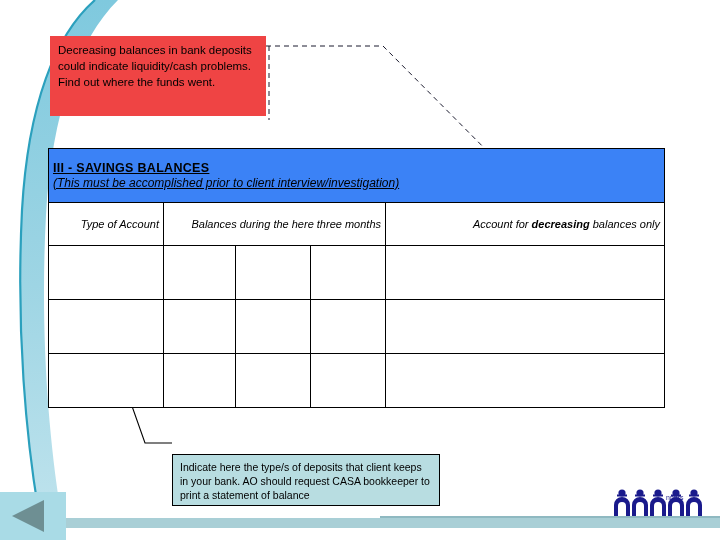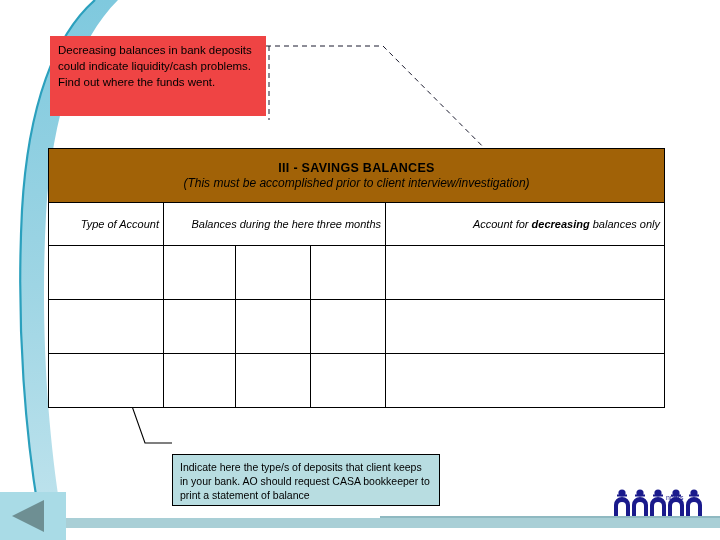--- a/index.html
+++ b/index.html
@@ -103,24 +103,24 @@
     table-layout: fixed;
     background: #ffffff;
   }
   #savings-table td {
     border: 1px solid #000000;
     padding: 0;
     vertical-align: middle;
     color: #000000;
   }
   .hdr-title-cell {
-    background: #a16207;
-    text-align: center;
+    background: #3b82f6;
     padding: 5px 4px 6px 4px !important;
     height: 42px;
+    text-decoration: underline;
   }
   .hdr-title-main {
     font-size: 12.5px;
     font-weight: bold;
     letter-spacing: 0.3px;
     line-height: 15px;
   }
   .hdr-title-sub {
     font-size: 12px;
     font-style: italic;

